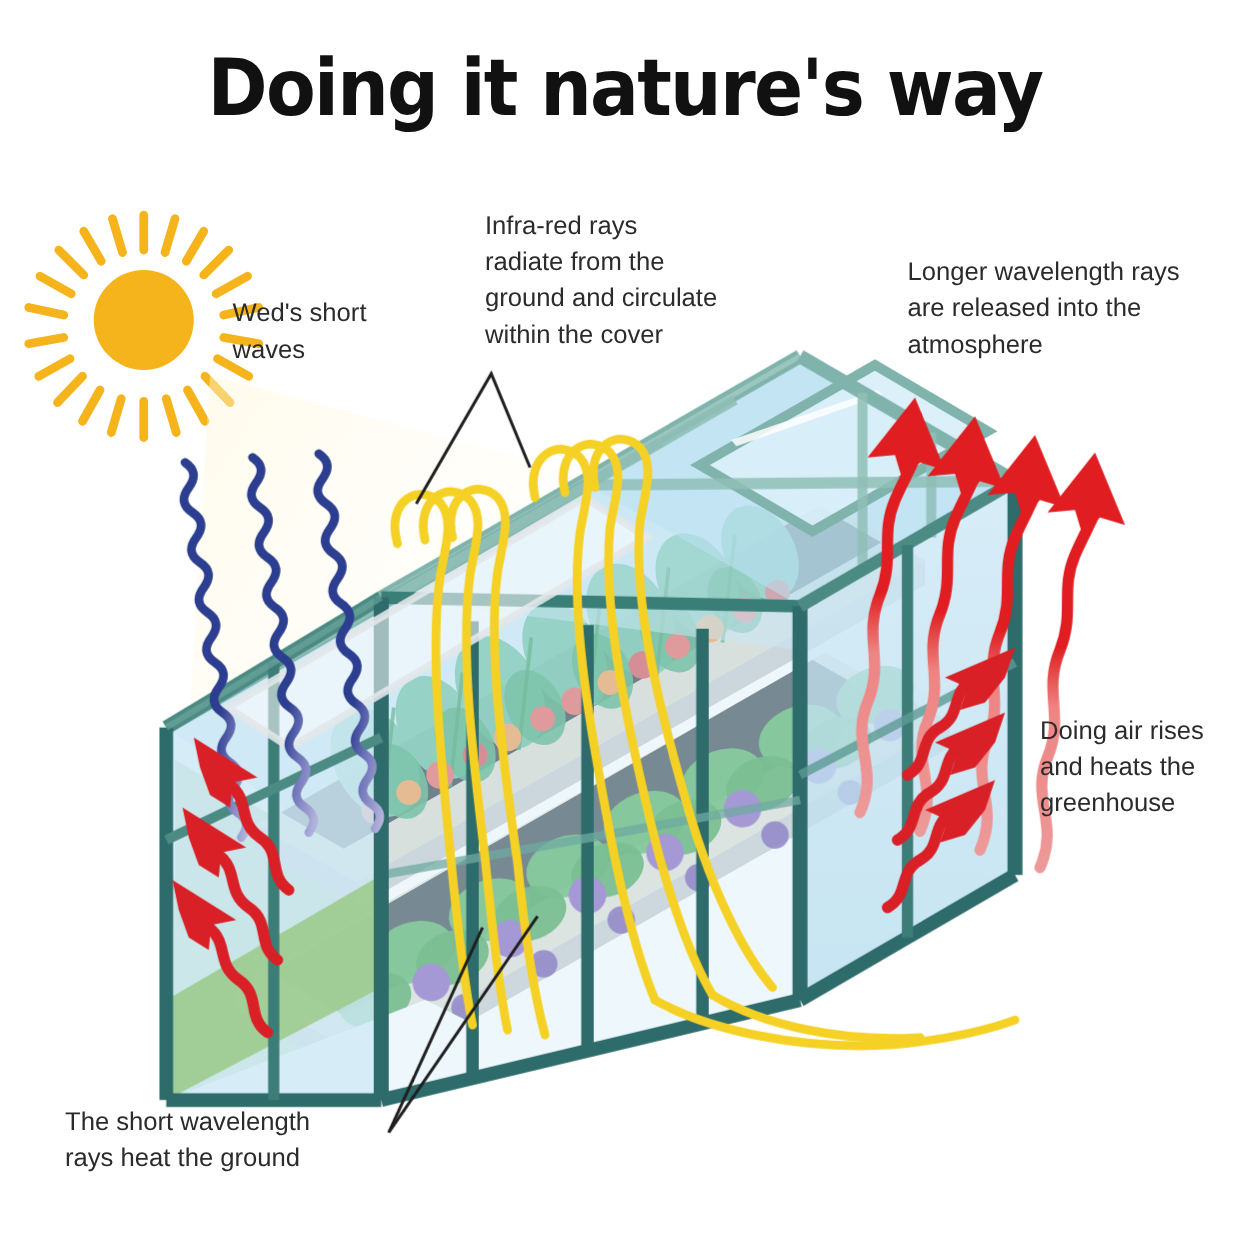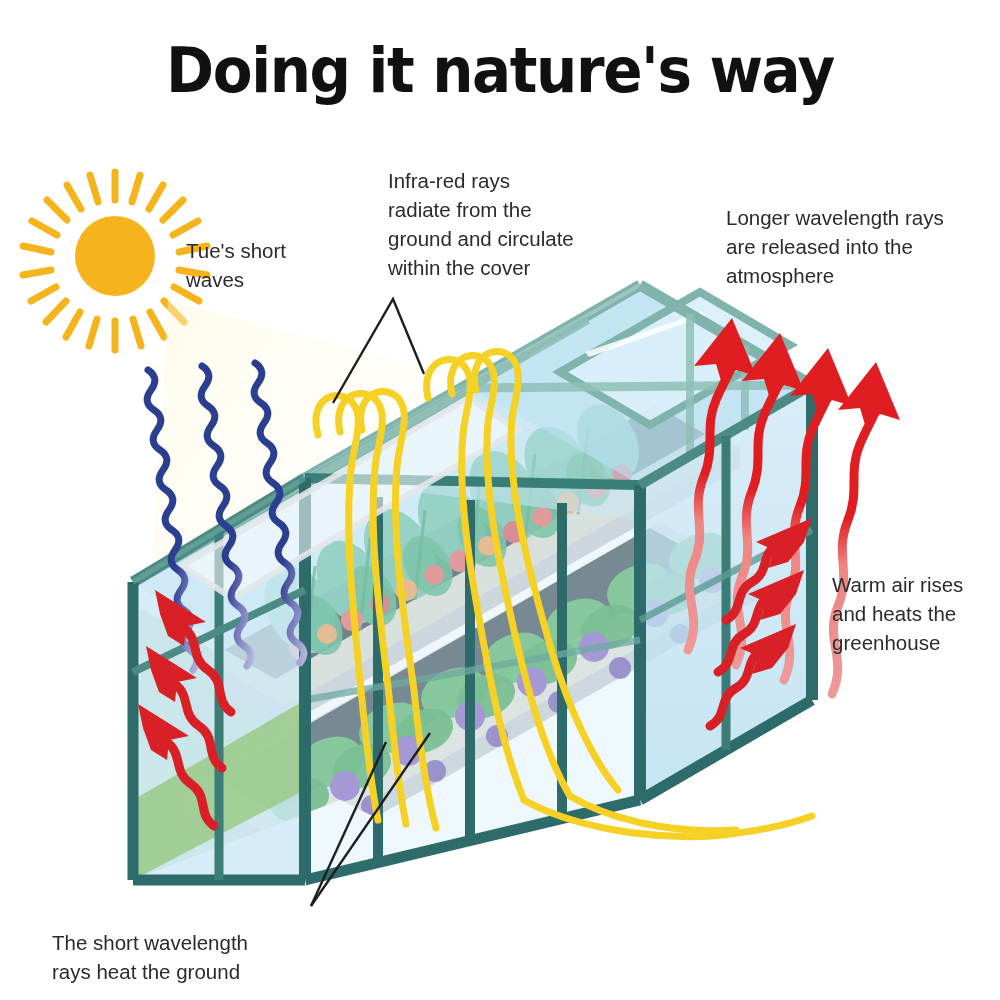--- a/index.html
+++ b/index.html
@@ -40,21 +40,21 @@
     font-family: "Liberation Sans", sans-serif;
     font-size: 20.5px;
     line-height: 1.42;
     color: #2b2b2b;
     white-space: pre-line;
   }
   #callout-sun        { left: 186px; top: 236px; }
   #callout-infrared   { left: 388px; top: 166px; }
   #callout-longwave   { left: 726px; top: 203px; }
   #callout-warmair    { left: 832px; top: 570px; }
-  #callout-ground     { left: 52px;  top: 928px; }
+  #callout-ground     { left: 52px;  top: 883px; }
 
   svg.scene {
     position: absolute;
     left: 0; top: 0;
     width: 1000px;
     height: 1000px;
     pointer-events: none;
   }
 </style>
 </head>
@@ -371,32 +371,32 @@
 
     <g stroke="#1f1f1f" stroke-width="2.4" fill="none">
 
       <path d="M333,403 L393,299 L424,374"></path>
 
       <path d="M311,906 L386,742"></path>
       <path d="M311,906 L430,733"></path>
     </g>
   </svg>
 
-  <div class="callout" id="callout-sun">Tue's short
+  <div class="callout" id="callout-sun">Wed's short
 waves</div>
 
   <div class="callout" id="callout-longwave">Longer wavelength rays
 are released into the
 atmosphere</div>
 
   <div class="callout" id="callout-infrared">Infra-red rays
 radiate from the
 ground and circulate
 within the cover</div>
 
-  <div class="callout" id="callout-warmair">Warm air rises
+  <div class="callout" id="callout-warmair">Doing air rises
 and heats the
 greenhouse</div>
 
   <div class="callout" id="callout-ground">The short wavelength
 rays heat the ground</div>
 
 </div>
 
 </body></html>

